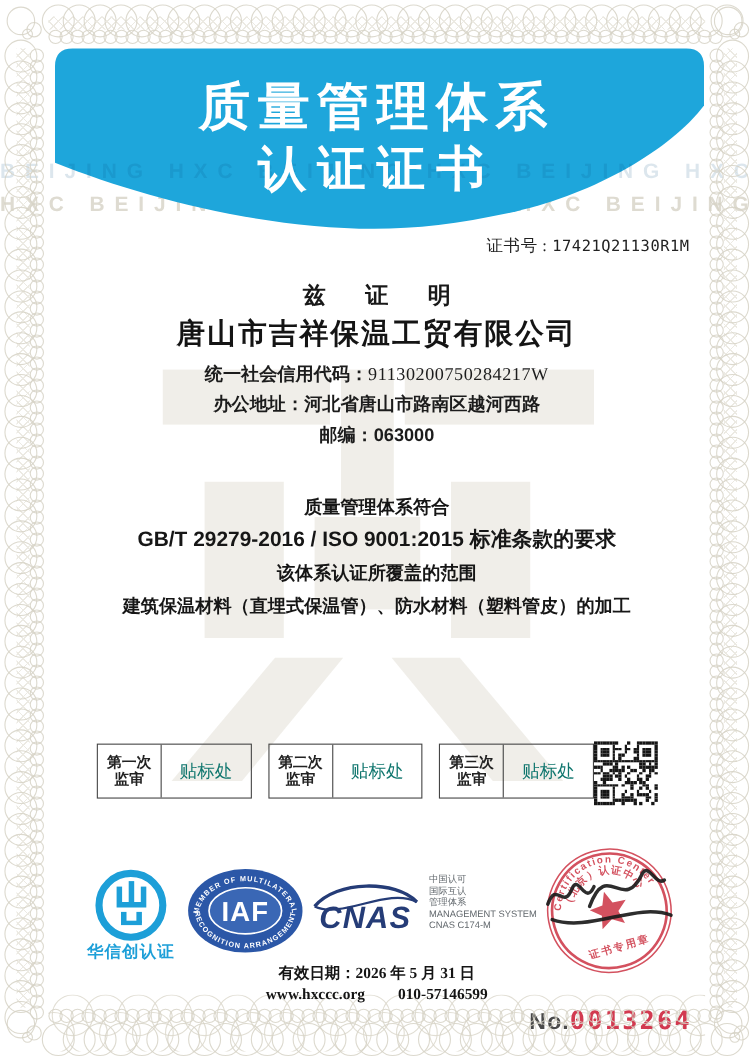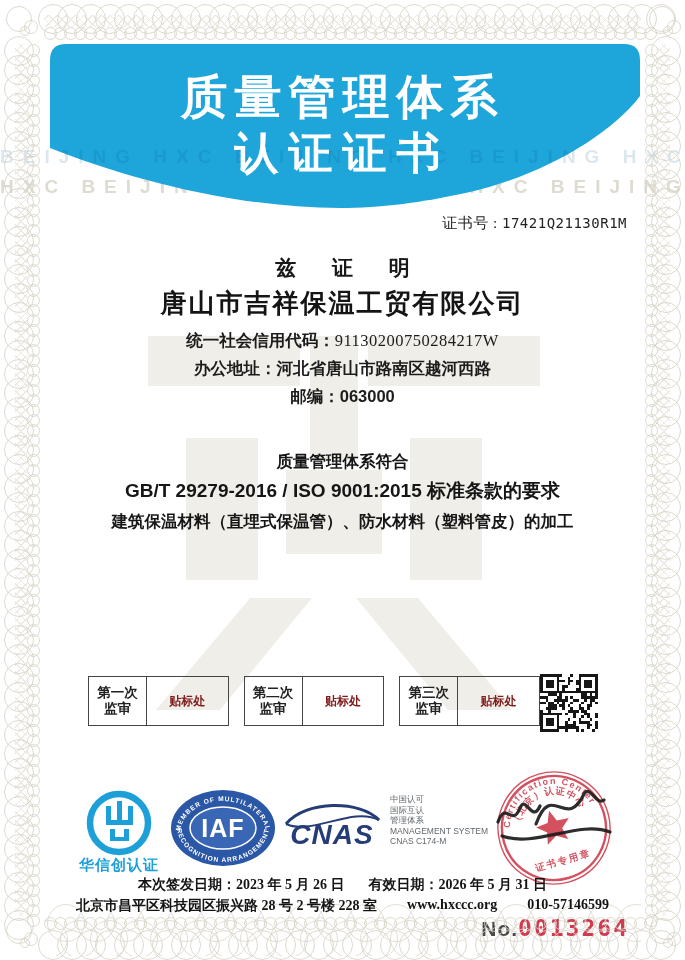--- a/index.html
+++ b/index.html
@@ -40,21 +40,21 @@
   .scope div{height:30px;line-height:30px;text-align:center;}
   .s1,.s3{font-size:16.5px;font-weight:600;}
   .s2{font-size:19px;font-weight:800;}
   .s4{font-size:16.5px;font-weight:800;}
 
   
   .audit{top:676px;left:88px;width:452px;height:50px;display:flex;gap:15px;z-index:5;}
   .abox{flex:1;display:flex;border:1.3px solid #454545;}
   .acell1{width:41%;border-right:1.3px solid #454545;display:flex;flex-direction:column;align-items:center;justify-content:center;
           font-size:13.5px;line-height:16px;font-weight:600;color:#222;}
-  .acell2{flex:1;display:flex;align-items:center;justify-content:center;font-size:12px;font-weight:700;color:#7f1d1d;}
+  .acell2{flex:1;display:flex;align-items:center;justify-content:center;font-size:16px;font-weight:400;color:#0f766e;}
   #qr{position:absolute;left:540px;top:674px;width:58px;height:58px;display:grid;grid-template-columns:repeat(21,1fr);
       grid-template-rows:repeat(21,1fr);background:#fff;z-index:5;}
   #qr .qc{background:#161616;}
 
   
   .notes{top:735px;left:86px;width:525px;font-size:12.8px;line-height:19.5px;font-weight:700;color:#3a3a3a;z-index:5;letter-spacing:.2px;}
 
   
   .logo{position:absolute;z-index:5;}
   .hxc-cap{position:absolute;top:66px;left:0;right:0;text-align:center;font-size:15px;font-weight:800;color:#1d9fd8;letter-spacing:1px;}
@@ -110,20 +110,21 @@
 
   <div class="abs ctr fields">
     <div class="row"><b>统一社会信用代码：</b><span class="v serif">91130200750284217W</span></div>
     <div class="row"><b>办公地址：</b><span class="v">河北省唐山市路南区越河西路</span></div>
     <div class="row"><b>邮编：</b><span class="v">063000</span></div>
   </div>
 
   <div class="abs ctr scope">
     <div class="s1">质量管理体系符合</div>
     <div class="s2">GB/T 29279-2016 / ISO 9001:2015 标准条款的要求</div>
+    <div class="s3">该体系认证所覆盖的范围</div>
     <div class="s4">建筑保温材料（直埋式保温管）、防水材料（塑料管皮）的加工</div>
   </div>
 
   <div class="abs audit">
     <div class="abox">
       <div class="acell1">
           <span>第一次</span>
           <span>监审</span>
         </div>
       <div class="acell2">贴标处</div>
@@ -658,25 +659,23 @@
       </g>
       <g fill="none" stroke="#1c1c1c" stroke-width="3.2" stroke-linecap="round" opacity=".92">
         <path d="M6 56 C 14 34 20 62 28 42 C 34 28 40 58 48 40"></path>
         <path d="M44 58 C 60 14 74 66 92 28 C 98 18 104 40 112 34"></path>
         <path d="M10 70 C 44 82 86 54 118 66"></path>
       </g>
     </svg>
   </div>
 
   <div class="foot1">
-    <span><b>本次签发日期：</b><span>2023 年 5 月 26 日</span></span>
     <span><b>有效日期：</b><span>2026 年 5 月 31 日</span></span>
   </div>
   <div class="foot2">
-    <span>北京市昌平区科技园区振兴路 28 号 2 号楼 228 室</span>
     <span>www.hxccc.org</span>
     <span>010-57146599</span>
   </div>
 
   <div class="scaleband" id="scaleband">
       <div style="position: absolute; top: 0px; left: 3px; display: flex;">
         <span class="loop" style="height: 38px; width: 38px; margin-right: -8px; border-color: rgb(220, 216, 204);"></span>
         <span class="loop" style="height: 38px; width: 38px; margin-right: -8px; border-color: rgb(220, 216, 204);"></span>
         <span class="loop" style="height: 38px; width: 38px; margin-right: -8px; border-color: rgb(220, 216, 204);"></span>
         <span class="loop" style="height: 38px; width: 38px; margin-right: -8px; border-color: rgb(220, 216, 204);"></span>

